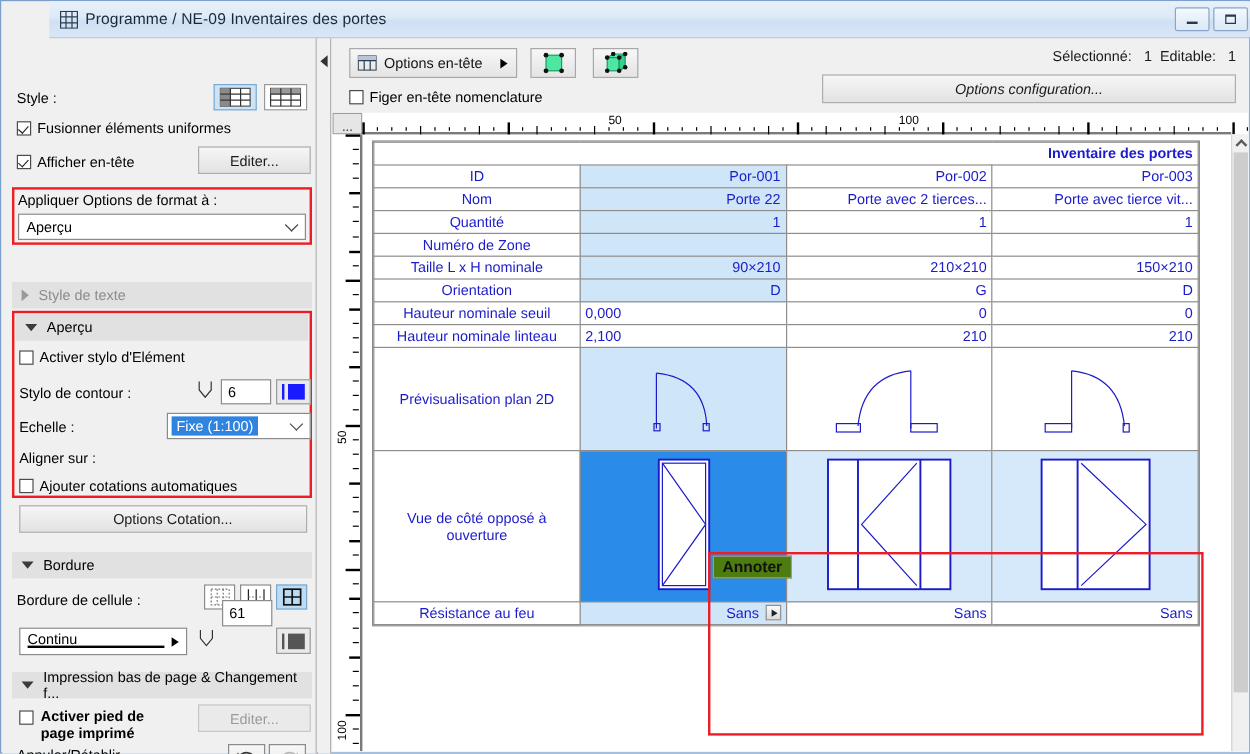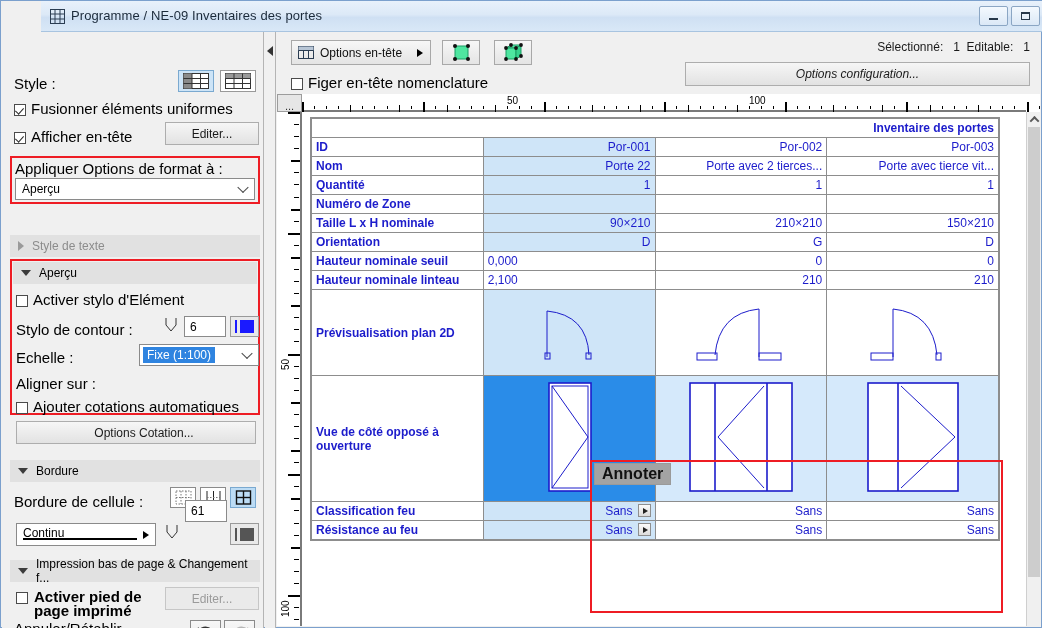--- a/index.html
+++ b/index.html
@@ -48,21 +48,21 @@
   .tb-btn .glyph-min { width:9px; height:2px; background:#27384a; margin-top:6px;}
   .tb-btn .glyph-max { width:9px; height:8px; border:1px solid #27384a; border-top-width:2px;}
 
   
   .leftpanel {
     position:absolute; left:1px; top:31px; width:262px; height:596px;
     background:#f0f0f0;
     border-right:1px solid #b4b4b4;
   }
   .lp-row { position:absolute; }
-  .label { color:#000; font-size:15px; }
+  .label { color:#000; font-size:12px; }
   .chk {
     display:inline-block; width:12px; height:12px; border:1px solid #4b4b4b;
     background:#fff; vertical-align:-2px; margin-right:5px; position:relative;
   }
   .chk.checked::after {
     content:""; position:absolute; left:2px; top:1px; width:4px; height:7px;
     border:solid #2a2a2a; border-width:0 1.6px 1.6px 0; transform:rotate(42deg);
   }
   .btn {
     background:linear-gradient(to bottom,#f6f6f6,#e2e2e2);
@@ -193,40 +193,40 @@
   .tablewrap {
     position:absolute; left:6px; top:3px; width:690px;
     border:1px solid #8d8d8d; background:#fff;
   }
   table.sch { border-collapse:collapse; width:100%; table-layout:fixed; }
   table.sch td {
     border:1px solid #8d8d8d;
     color:#1c1ccb; font-size:12px;
     padding:1px 4px; height:19px; vertical-align:middle;
   }
-  td.lbl { width:282px;font-weight:bold; }
+  td.lbl { text-align:center; width:282px; }
   td.val { text-align:right; width:136px; }
   td.sel { background:#cfe5f8; }
   td.title { text-align:right; font-weight:bold; border-bottom:1px solid #8d8d8d; }
   td.leftnum { text-align:left; color:#000; }
   td.gfx { height:100px; }
   td.gfx2 { height:148px; }
   .dropmini {
     display:inline-block; width:13px; height:13px; margin-left:5px;
     border:1px solid #8e8e8e; background:linear-gradient(to bottom,#fbfbfb,#dcdcdc);
     vertical-align:-2px; position:relative;
   }
   .dropmini::after{
     content:""; position:absolute; left:4px; top:3px;
     width:0;height:0;border-top:3px solid transparent;border-bottom:3px solid transparent;border-left:5px solid #222;
   }
   .annot {
     position:absolute; left:2px; top:2px;
-    background:#a3a3a3; border:1px solid #9a9a9a;
-    font-size:16px; color:#111; padding:1px 7px; z-index:5;
+    background:#4d7c0f; border:1px solid #9a9a9a;
+    font-size:13px; color:#111; padding:1px 7px; z-index:5;
     font-weight:bold;
   }
   .cellsel-strong { background:#2a8ce8 !important; }
   .cellsel-light  { background:#d5e9fb !important; }
 
   .redoverlay { position:absolute; border:2px solid #ee1c24; pointer-events:none; z-index:6;}
 
   
   .vscroll {
     position:absolute; right:0; top:18px; width:14px; bottom:0;
@@ -713,26 +713,20 @@
                     <line x1="89" y1="6" x2="89" y2="114" stroke="#1c1ccb" stroke-width="1.6"></line>
                     <path d="M86 9 L40 60 L86 111" fill="none" stroke="#1c1ccb"></path>
                   </svg></td>
                 <td class="val gfx2 cellsel-light" style="text-align: center;"><svg width="125" height="120" viewBox="0 0 125 120">
                     <rect x="18" y="6" width="90" height="108" fill="#fff" stroke="#1c1ccb" stroke-width="1.6"></rect>
                     <line x1="48" y1="6" x2="48" y2="114" stroke="#1c1ccb" stroke-width="1.6"></line>
                     <path d="M51 9 L105 60 L51 111" fill="none" stroke="#1c1ccb"></path>
                   </svg></td>
               </tr>
               <tr>
-                <td class="lbl">Classification feu</td>
-                <td class="val sel"><span>Sans</span><span class="dropmini"></span></td>
-                <td class="val"><span>Sans</span></td>
-                <td class="val"><span>Sans</span></td>
-              </tr>
-              <tr>
                 <td class="lbl">Résistance au feu</td>
                 <td class="val sel"><span>Sans</span><span class="dropmini"></span></td>
                 <td class="val"><span>Sans</span></td>
                 <td class="val"><span>Sans</span></td>
               </tr>
             </tbody>
         </table>
         <div class="annot" style="left:283px; top:345px;">Annoter</div>
         <div class="redoverlay" style="left:279px; top:342px; width:413px; height:153px;"></div>
       </div>

